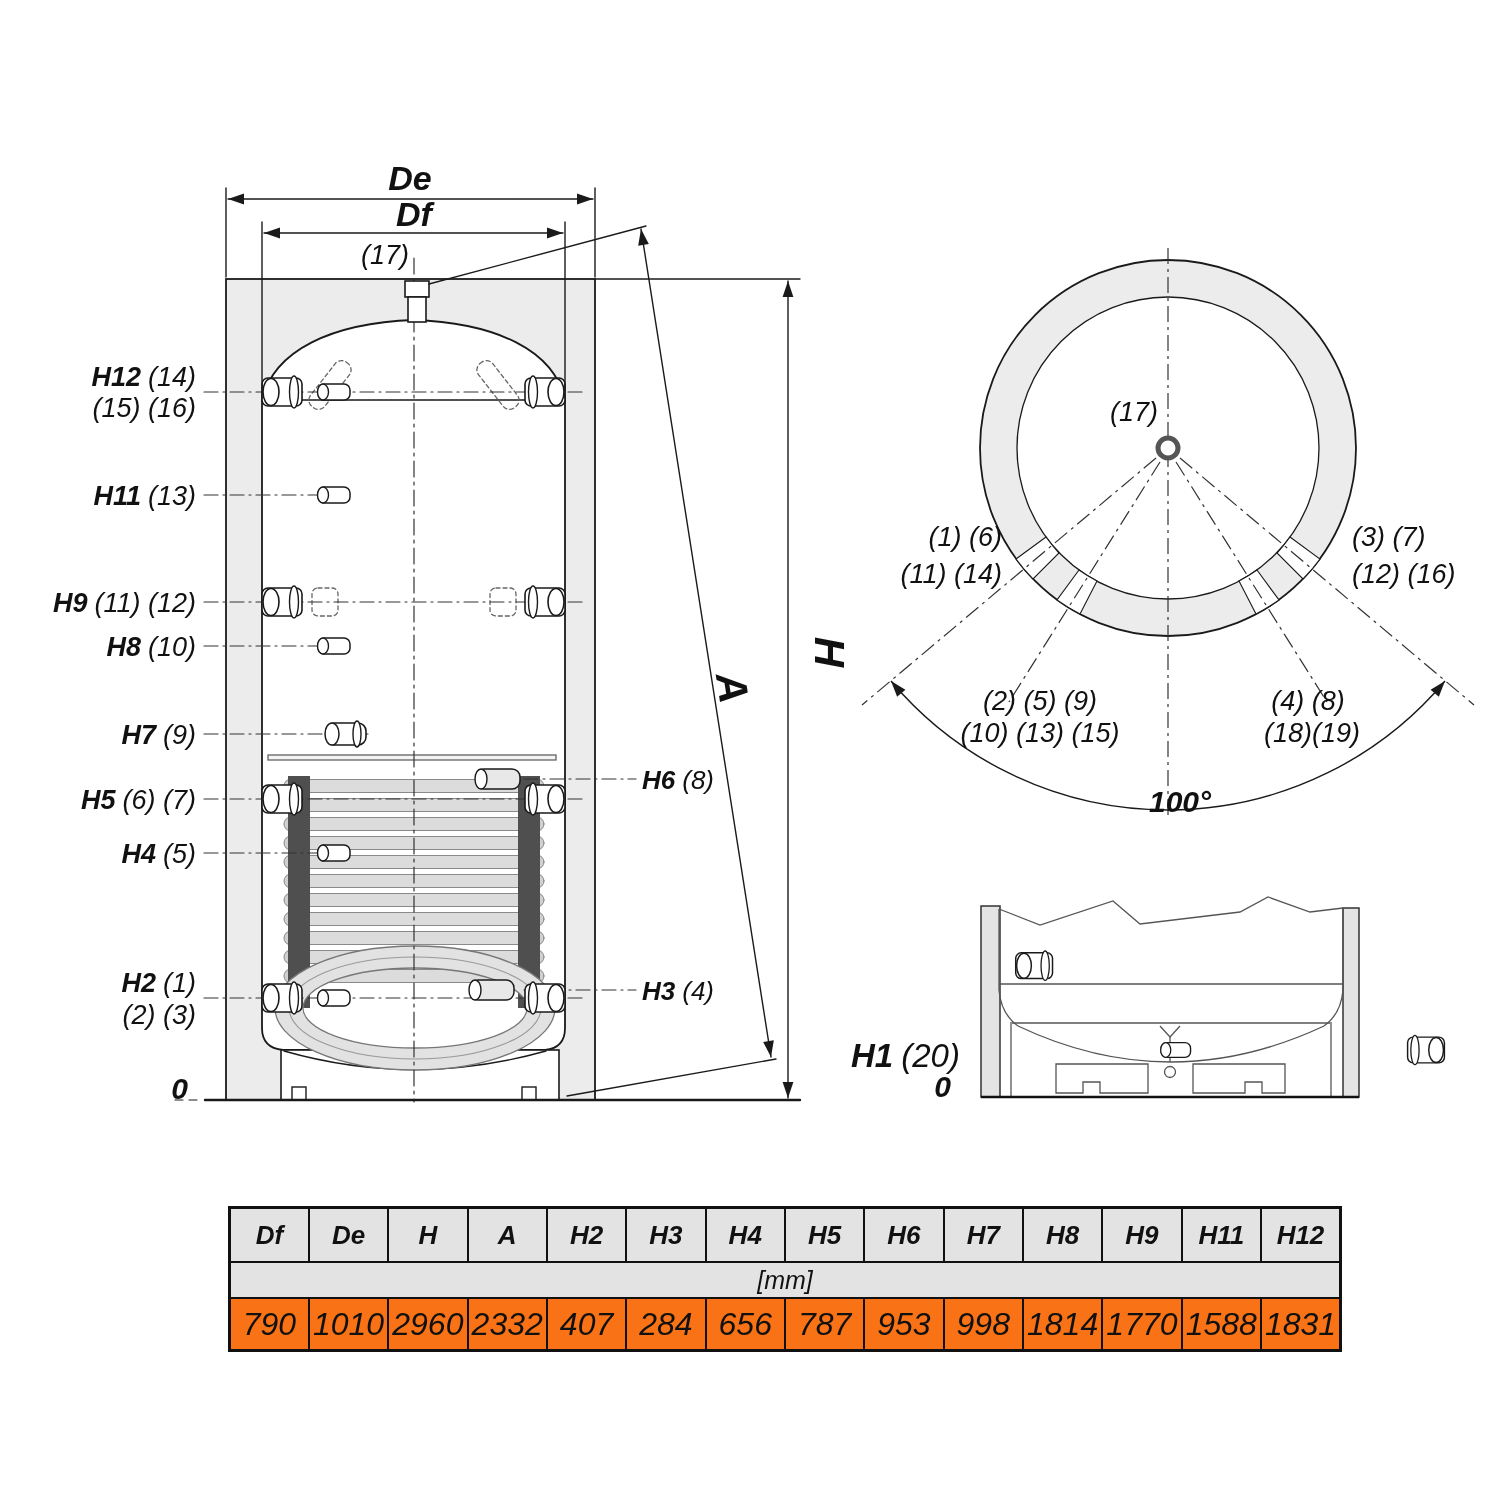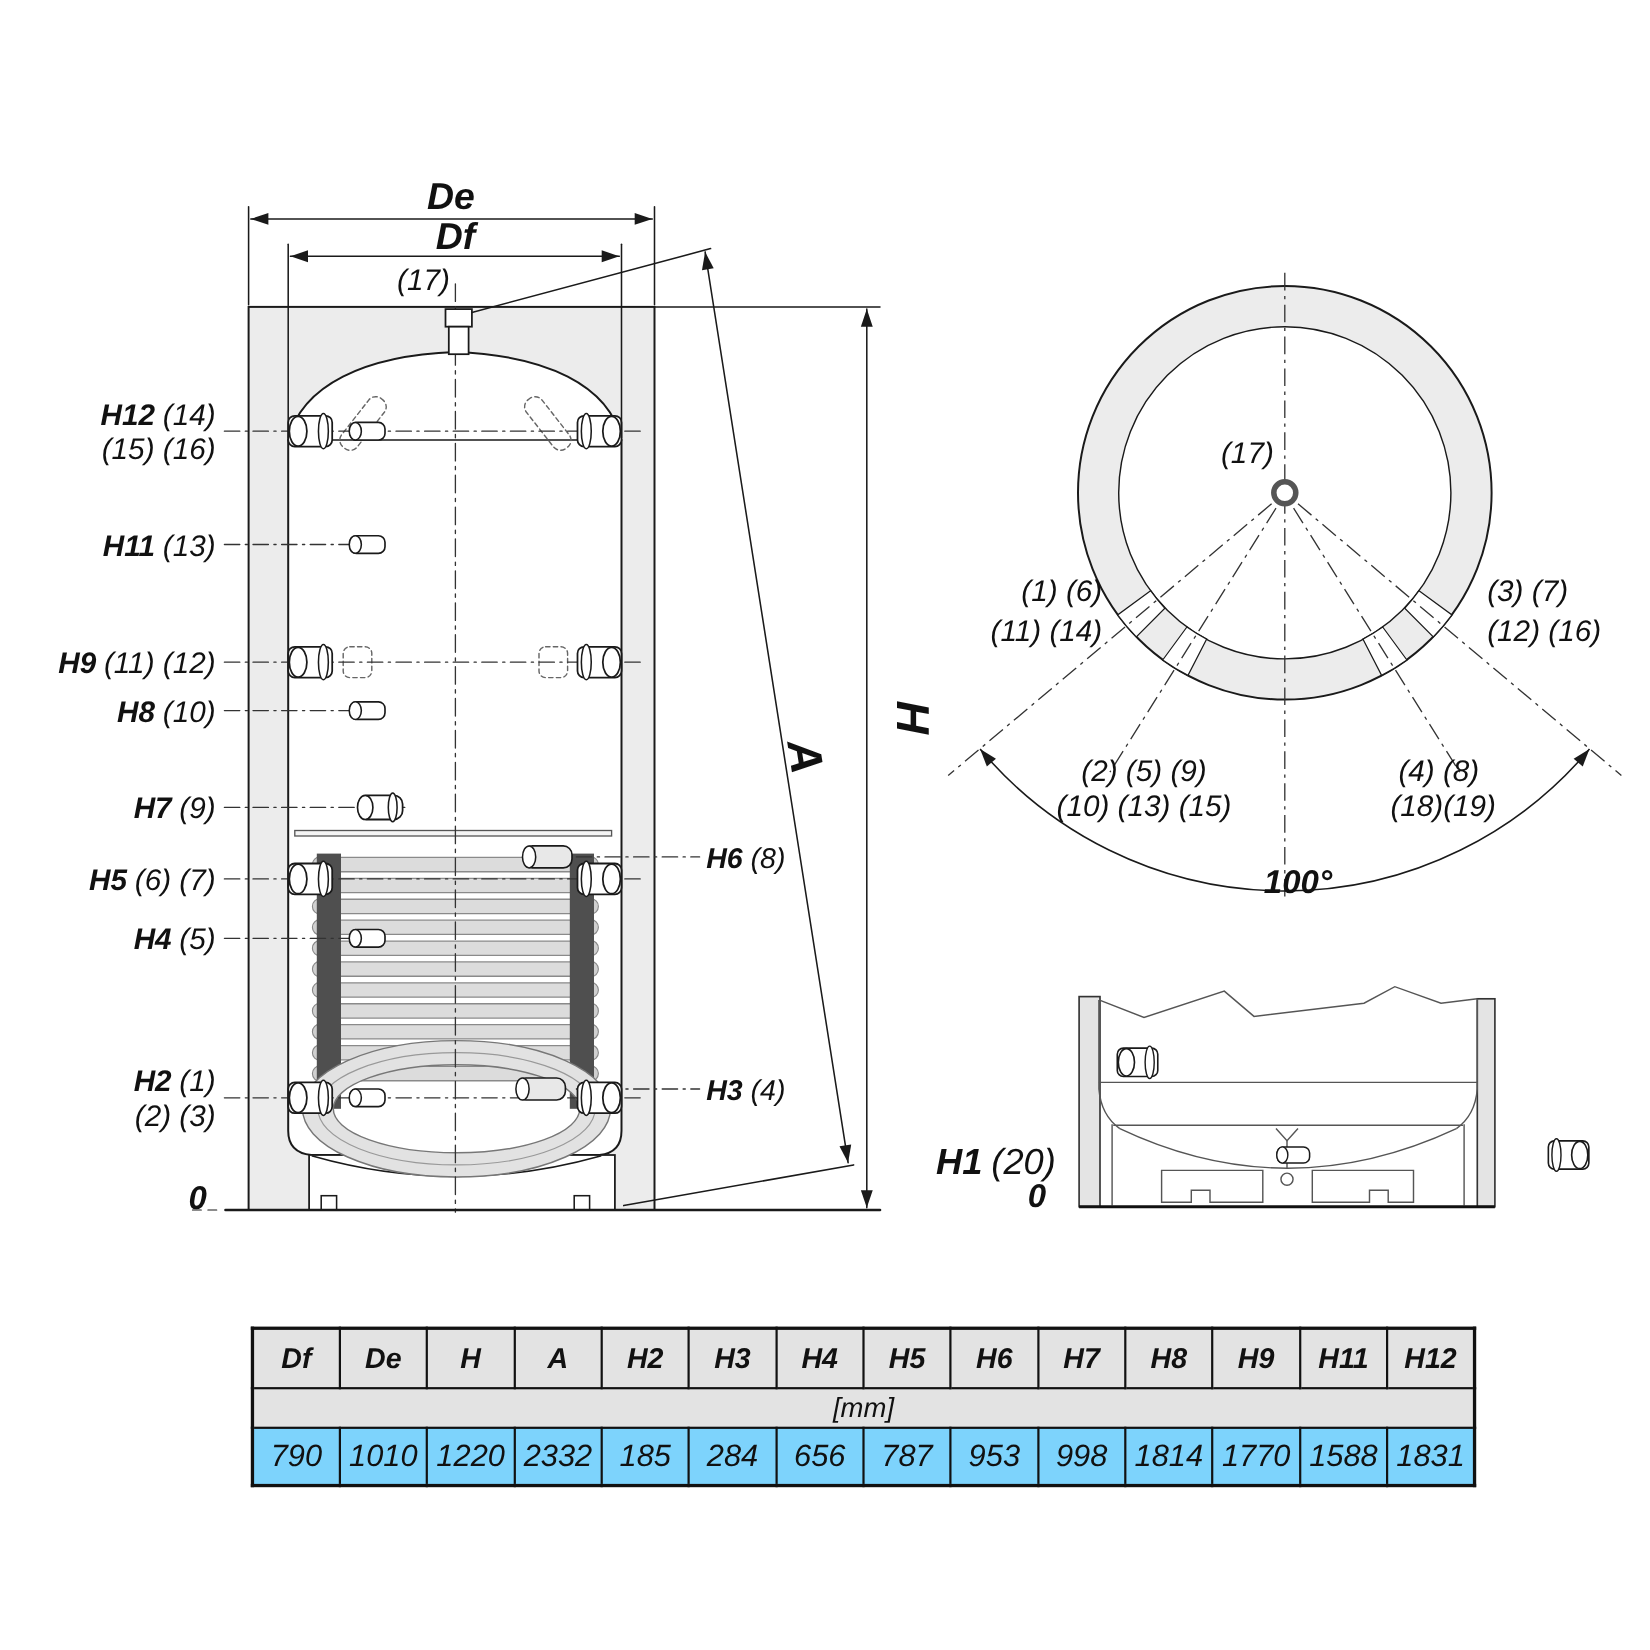--- a/index.html
+++ b/index.html
@@ -15,21 +15,21 @@
   .t33  { font-size:33px; }
 
   #dim-table { position:absolute; left:228px; top:1206px; width:1114px;
                border-collapse:collapse; table-layout:fixed;
                border:3px solid #111; }
   #dim-table th, #dim-table td {
       border:2px solid #111; text-align:center; vertical-align:middle;
       font-family:"Liberation Sans", sans-serif; color:#111; padding:0; }
   #dim-table th { background:#e3e3e3; font-size:26px; font-weight:bold; height:52px; }
   #dim-table td.unit { background:#e3e3e3; font-size:25px; height:34px; }
-  #dim-table td.val  { background:#7dd3fc; font-size:28px; height:50px; }
+  #dim-table td.val  { background:#f97316; font-size:32px; height:50px; }
 </style>
 </head>
 <body>
 
 <div id="stage">
 
 <svg width="1500" height="1500" viewBox="0 0 1500 1500">
   <defs>
     <g id="arr">
           <polygon points="0,0 -16,5.4 -16,-5.4" fill="#1a1a1a"></polygon>
@@ -303,23 +303,23 @@
     <th>H9</th>
     <th>H11</th>
     <th>H12</th>
   </tr>
   <tr>
     <td class="unit" colspan="14">[mm]</td>
   </tr>
   <tr>
     <td class="val">790</td>
     <td class="val">1010</td>
-    <td class="val">1220</td>
+    <td class="val">2960</td>
     <td class="val">2332</td>
-    <td class="val">185</td>
+    <td class="val">407</td>
     <td class="val">284</td>
     <td class="val">656</td>
     <td class="val">787</td>
     <td class="val">953</td>
     <td class="val">998</td>
     <td class="val">1814</td>
     <td class="val">1770</td>
     <td class="val">1588</td>
     <td class="val">1831</td>
   </tr>

